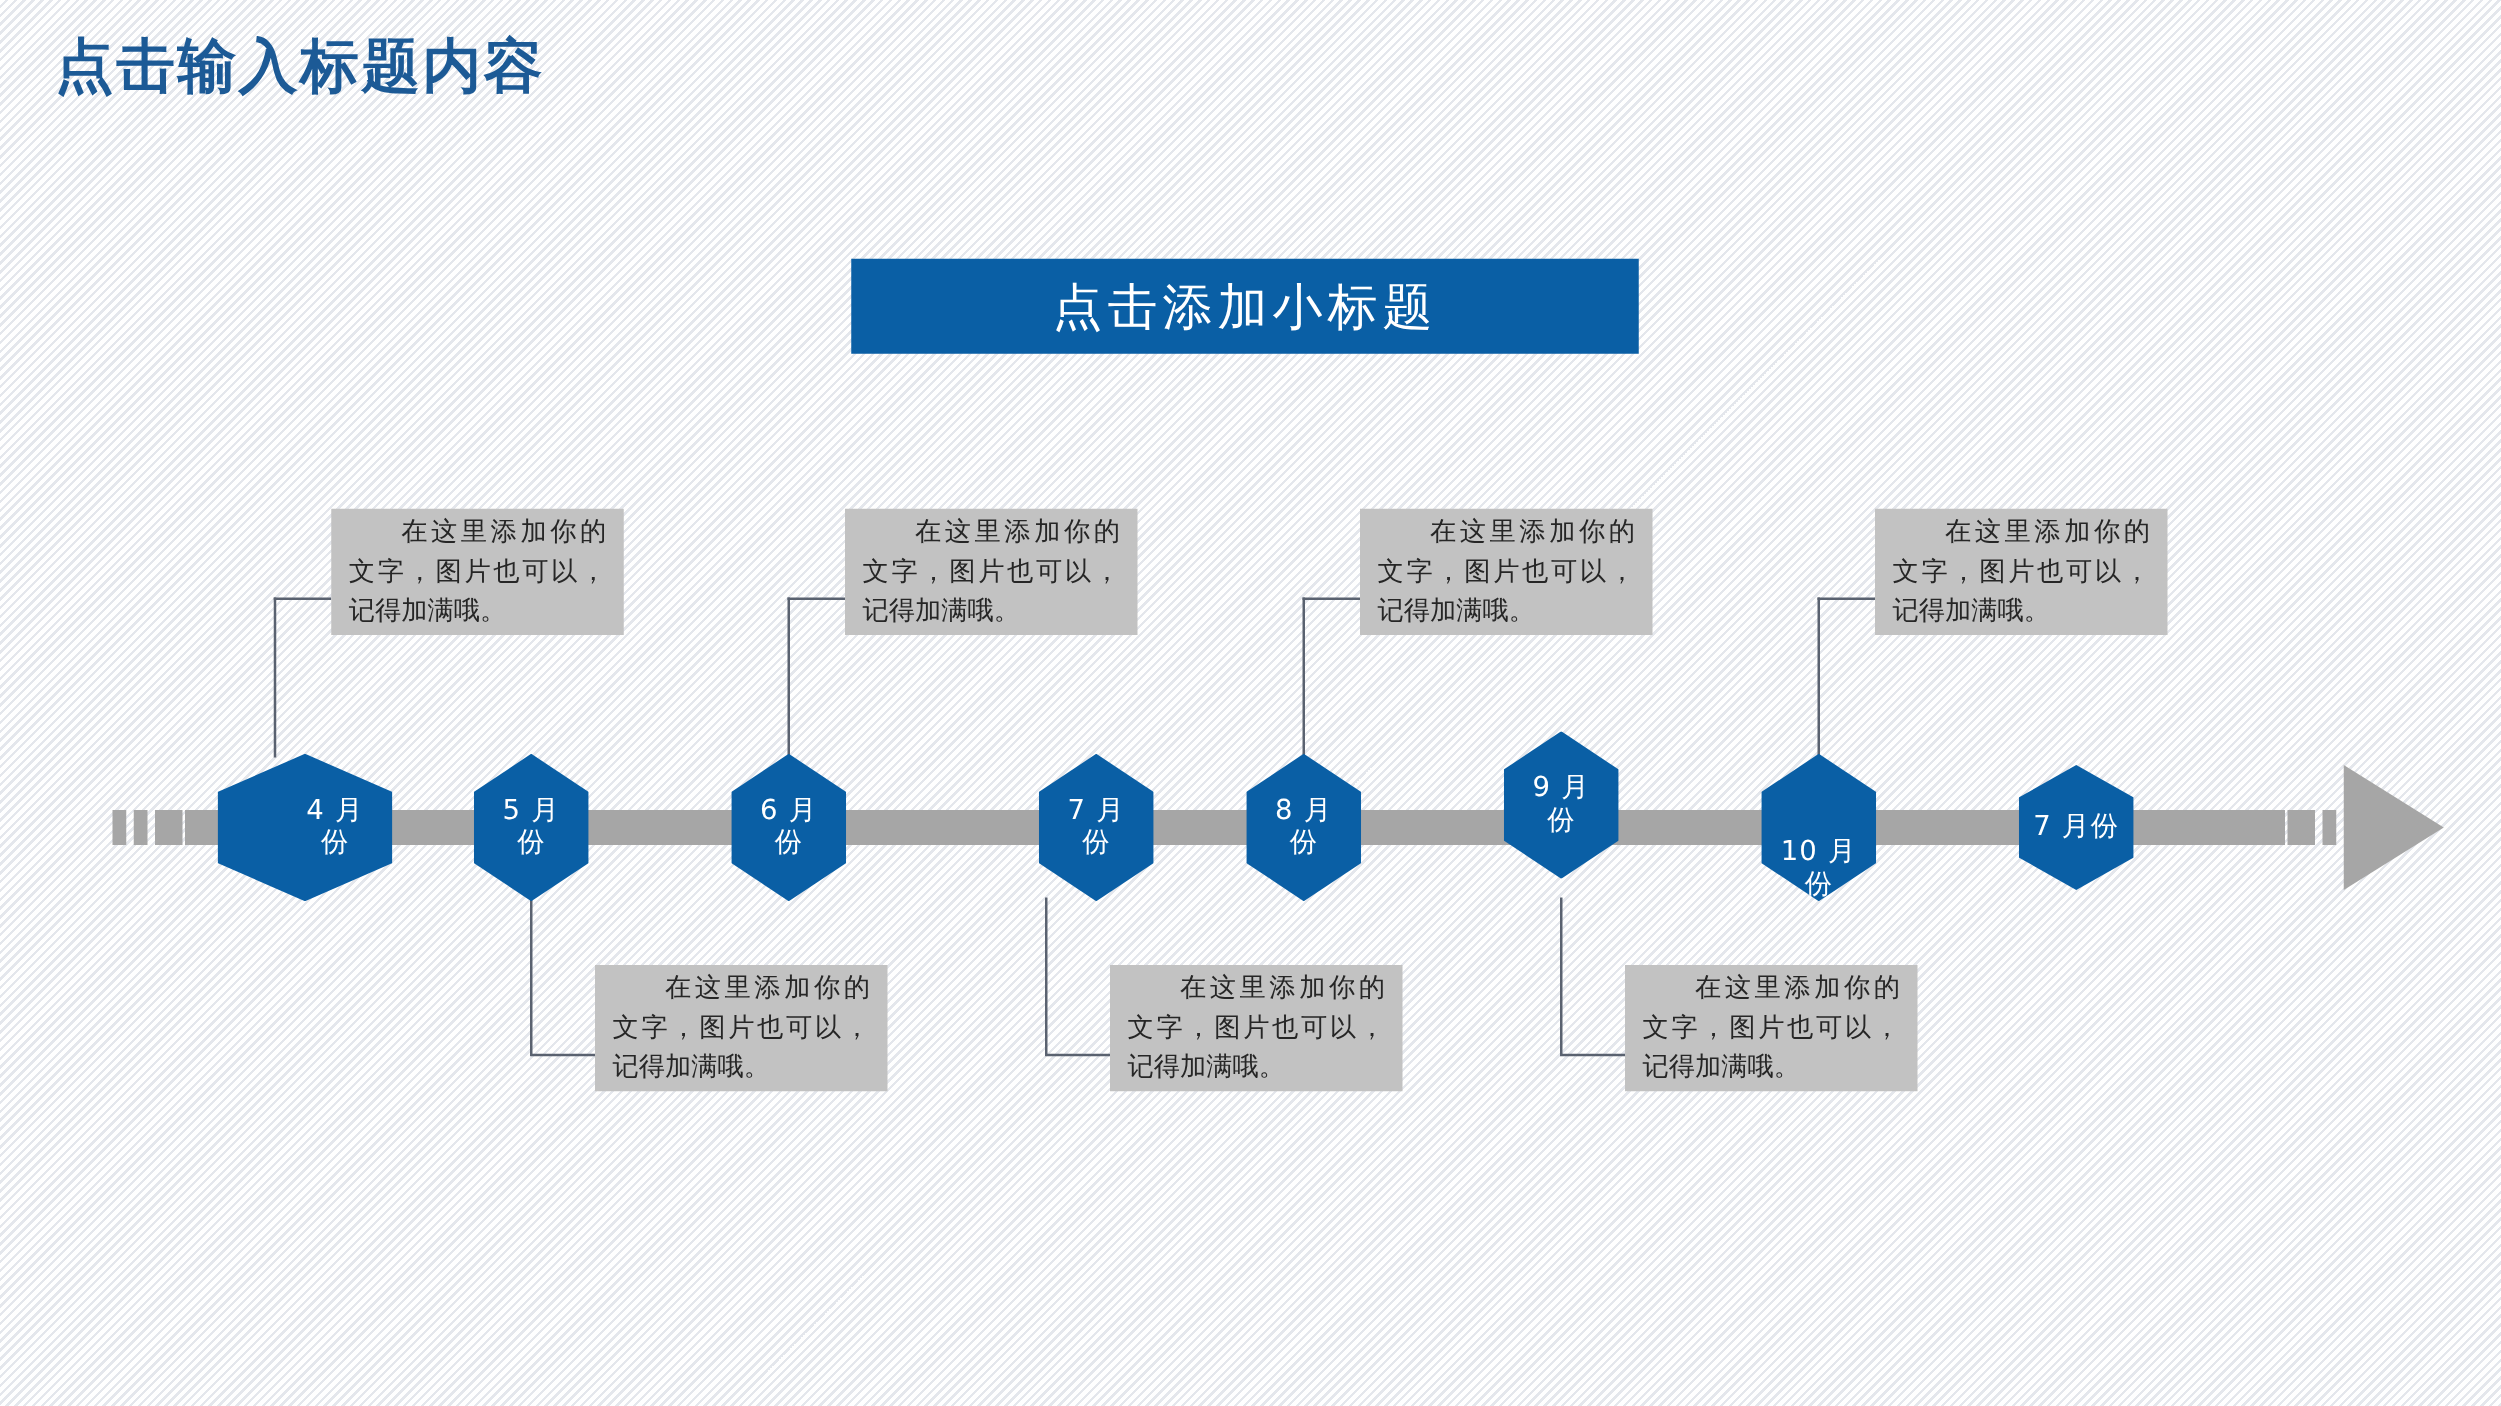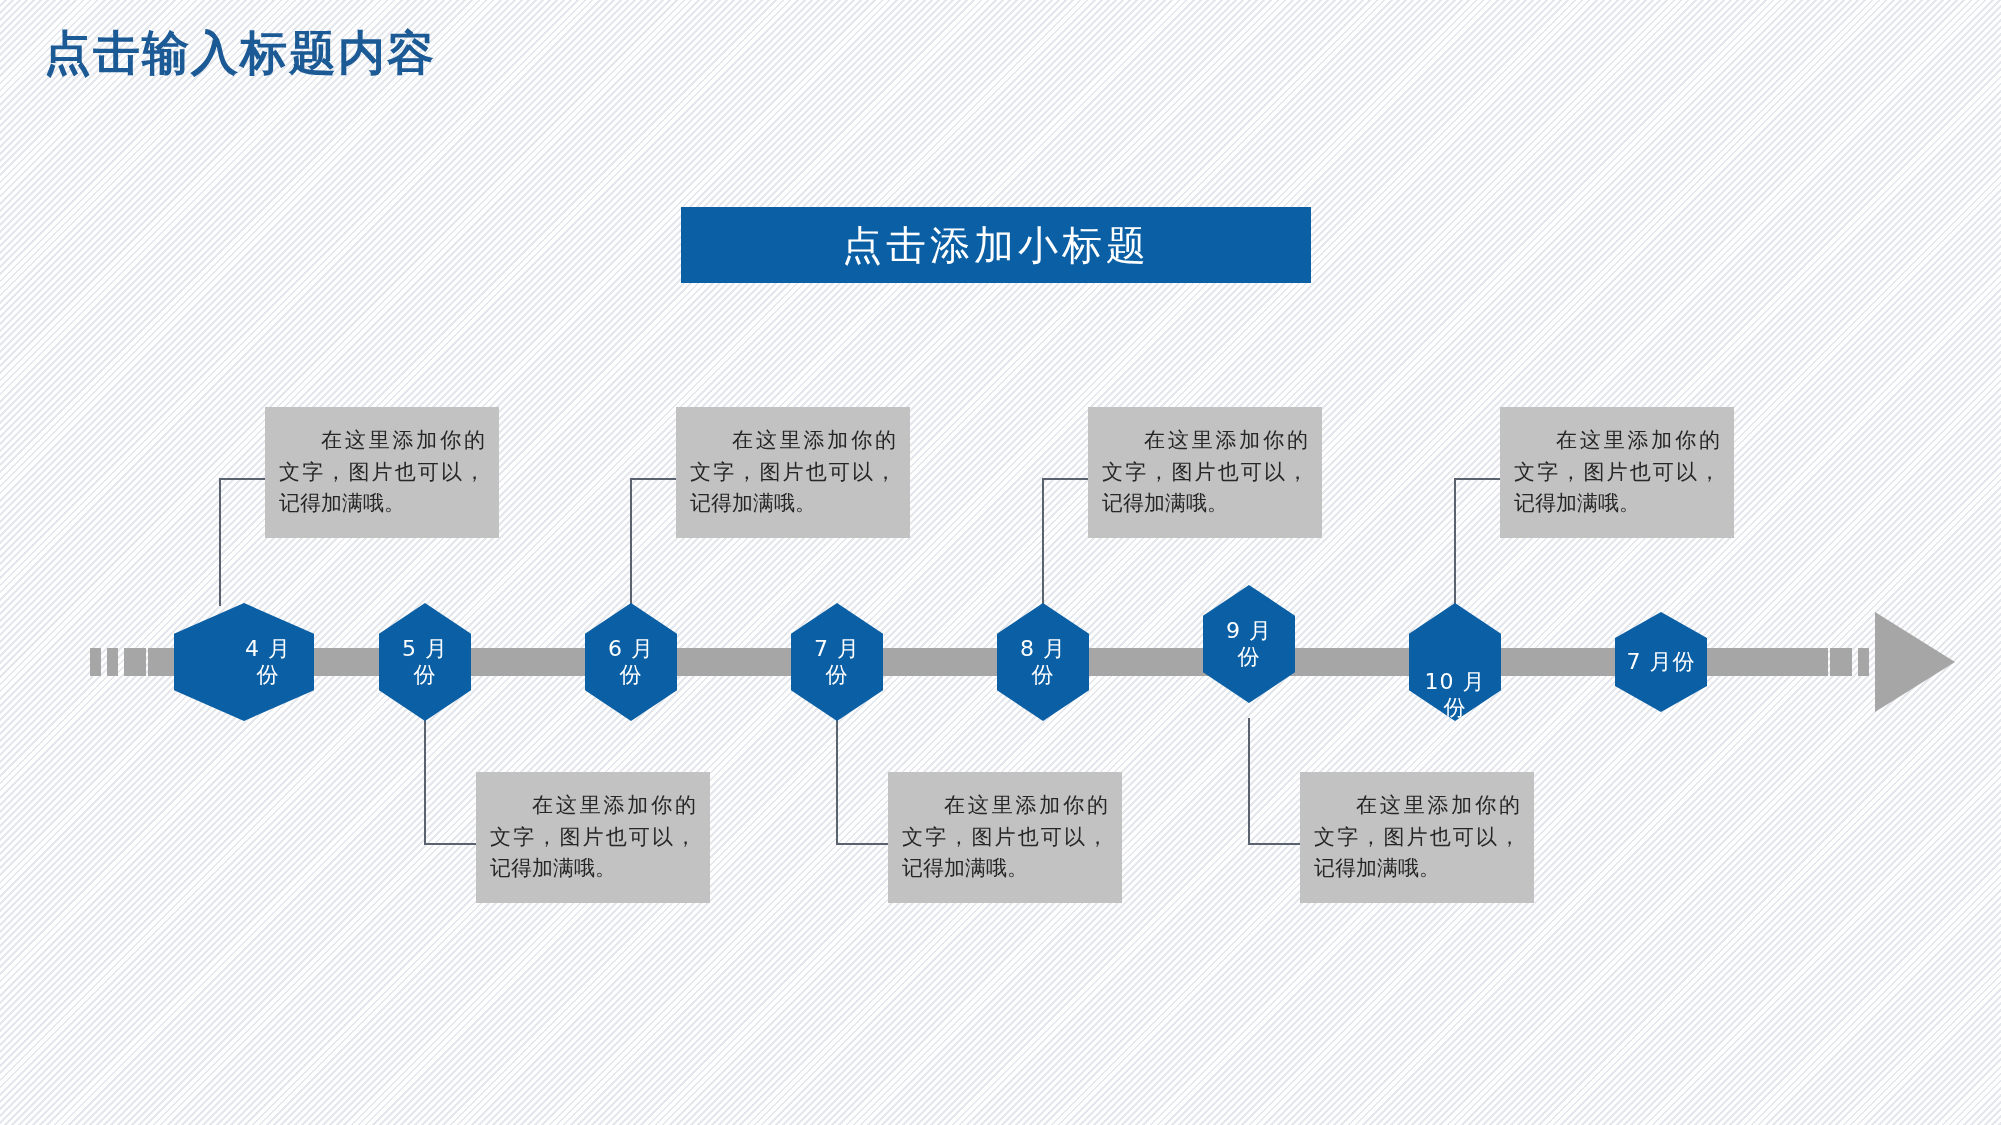--- a/index.html
+++ b/index.html
@@ -132,21 +132,21 @@
   .connector-h {
     position: absolute;
     height: 2px;
     background: #5a6270;
   }
 
   
   .info-box {
     position: absolute;
     width: 234px;
-    height: 131px;
+    height: 101px;
     background: #c2c2c2;
     display: flex;
     align-items: center;
     justify-content: flex-start;
     box-sizing: border-box;
     padding: 8px 14px;
   }
   .info-box .info-text {
     font-size: 21px;
     line-height: 1.52;
@@ -224,21 +224,21 @@
     <span class="node-line">份</span>
   </div>
   <div class="node tall" style="left:425px; top:603px;">
     <span class="node-line">5 月</span>
     <span class="node-line">份</span>
   </div>
   <div class="node tall" style="left:631px; top:603px;">
     <span class="node-line">6 月</span>
     <span class="node-line">份</span>
   </div>
-  <div class="node tall" style="left:837px; top:603px;">
+  <div class="node tall" style="left:877px; top:603px;">
     <span class="node-line">7 月</span>
     <span class="node-line">份</span>
   </div>
   <div class="node tall" style="left:1043px; top:603px;">
     <span class="node-line">8 月</span>
     <span class="node-line">份</span>
   </div>
   <div class="node tall" style="left:1249px; top:585px;">
     <span class="node-line">9 月</span>
     <span class="node-line">份</span>

